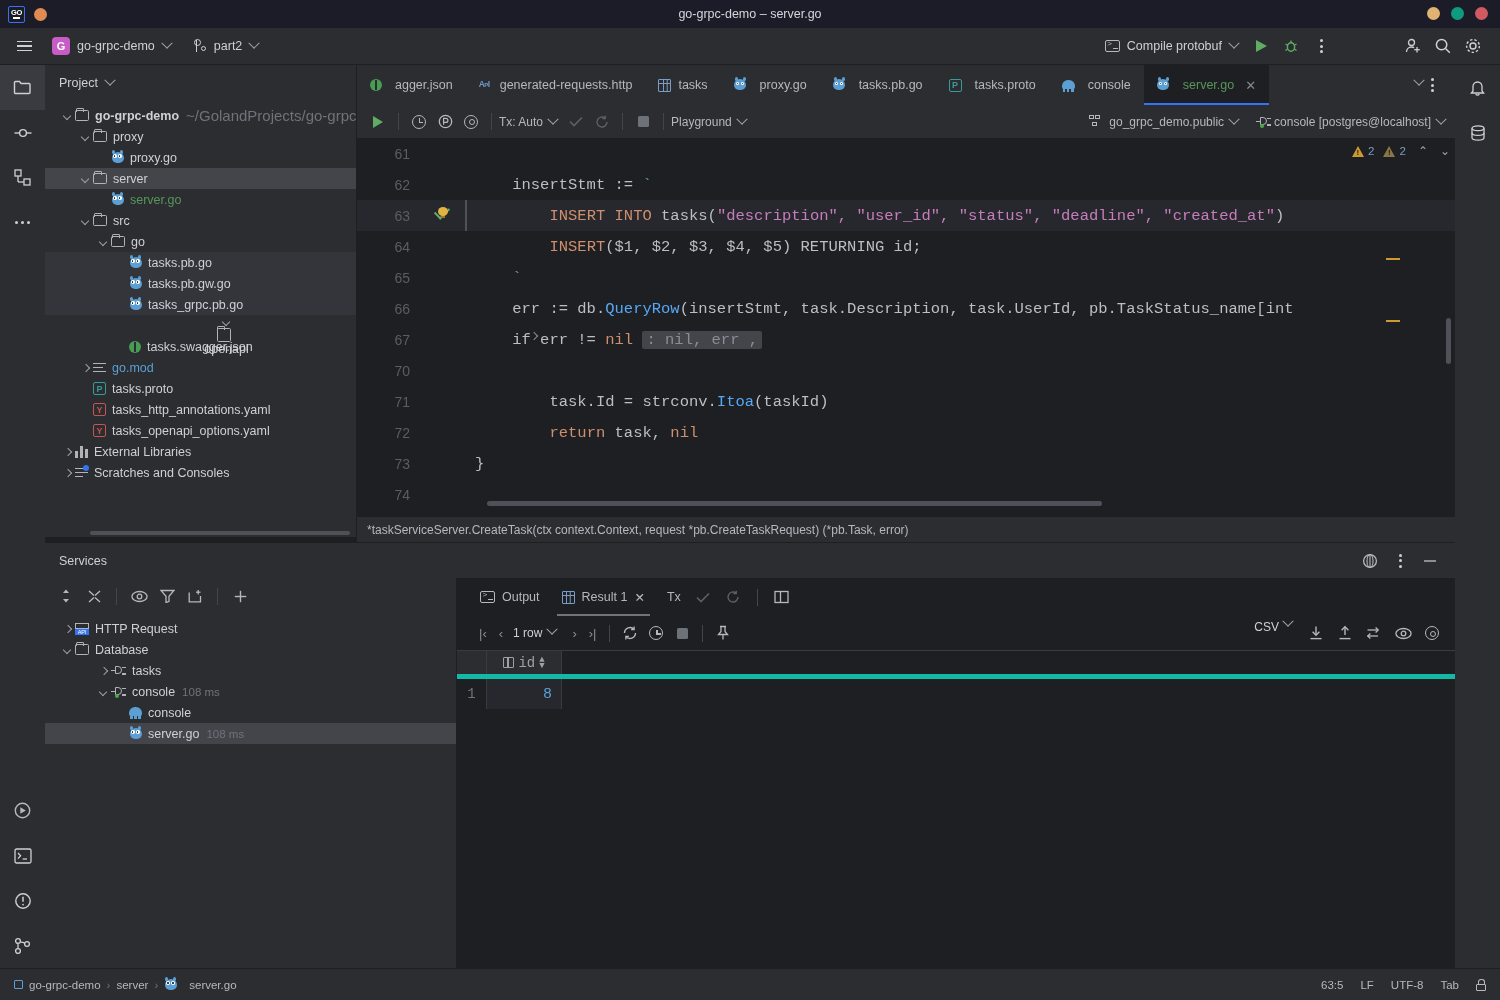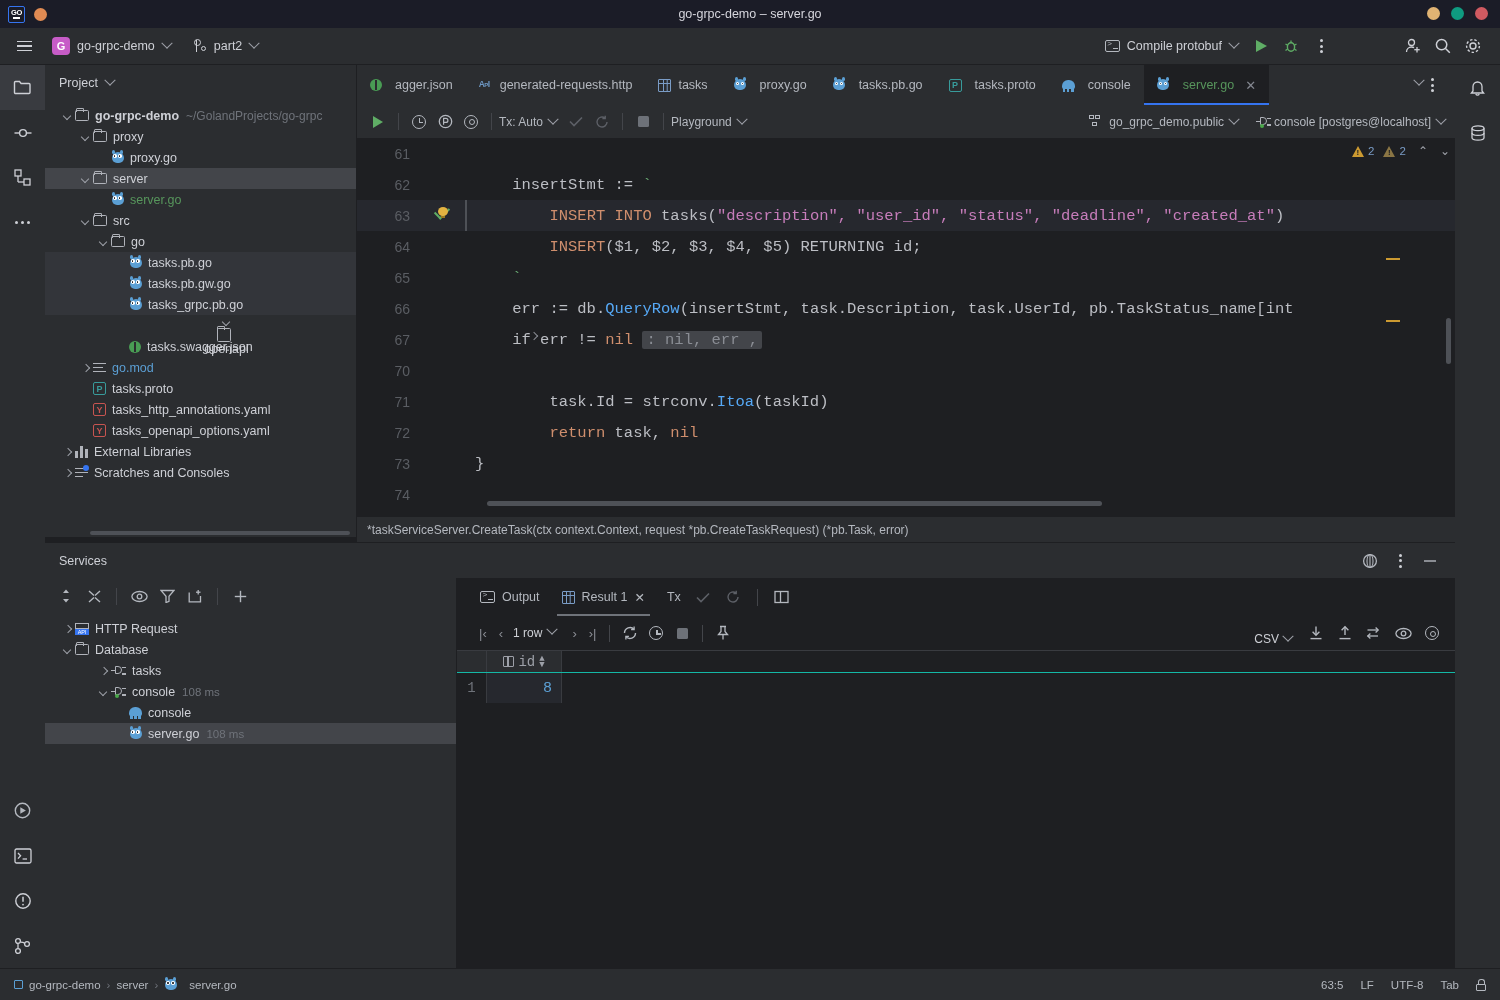--- a/index.html
+++ b/index.html
@@ -96,21 +96,21 @@
   .gopher { width:13px; height:14px; margin-right:6px; flex:0 0 13px; position:relative; }
   .gopher .head { position:absolute; left:0.5px; top:1px; width:12px; height:11px; background:#5b9fd4; border-radius:6px 6px 5px 5px;}
   .gopher .e1,.gopher .e2 { position:absolute; top:3.5px; width:3.5px; height:3.5px; background:#fff; border-radius:50%;}
   .gopher .e1{left:2px;} .gopher .e2{left:7px;}
   .gopher .p1,.gopher .p2 { position:absolute; top:4.7px; width:1.4px; height:1.4px; background:#1e1f22; border-radius:50%;}
   .gopher .p1{left:3px;} .gopher .p2{left:8px;}
   .gopher .ear1,.gopher .ear2{position:absolute; top:-1px; width:3px;height:4px;background:#5b9fd4;border-radius:2px;}
   .gopher .ear1{left:1px;} .gopher .ear2{left:9px;}
   .lbl-green { color:#57965c; }
   .lbl-blue { color:#5b9fd4; }
-  .lbl-path { color:#6f737a; font-size:12px; margin-left:7px;}
+  .lbl-path { color:#6f737a; font-size:15px; margin-left:7px;}
   .ico-json { width:12px;height:12px;border-radius:50%;background:#499c54; margin-right:6px; flex:0 0 12px; position:relative;}
   .ico-json::after{content:''; position:absolute; left:5px; top:1px; width:1.5px; height:10px; background:#2b2d30;}
   .ico-mod { width:13px;height:13px; margin-right:6px; flex:0 0 13px; position:relative;}
   .ico-mod i{position:absolute; left:0; height:1.4px;background:#b0b3ba; display:block;}
   .ico-p { width:13px;height:13px;border:1.2px solid #389b9b;border-radius:2px;color:#389b9b;font-size:9px;
       display:flex;align-items:center;justify-content:center;margin-right:6px;flex:0 0 13px; font-weight:bold;}
   .ico-y { width:13px;height:13px;border:1.2px solid #c75450;border-radius:2px;color:#c75450;font-size:9px;
       display:flex;align-items:center;justify-content:center;margin-right:6px;flex:0 0 13px; font-weight:bold;}
   .ico-lib { width:13px;height:12px; margin-right:6px; flex:0 0 13px; position:relative;}
   .ico-lib i{position:absolute;bottom:0;width:3px;background:#b0b3ba;display:block;}
@@ -208,23 +208,23 @@
   .ico-conn .dot{position:absolute;left:4px;bottom:-1px;width:4px;height:4px;border-radius:50%;background:#4aa84a;}
   .ms { color:#6f737a; margin-left:7px; font-size:11.5px;}
 
   
   .res { position:absolute; left:457px; top:578px; right:45px; bottom:32px; background:#1e1f22;}
   .res-tabs { height:38px; display:flex; align-items:center; padding-left:14px; gap:4px; background:#1e1f22;}
   .rtab { height:38px; display:flex; align-items:center; gap:7px; padding:0 9px; font-size:12.5px;
       color:#b4b8bf; cursor:pointer; position:relative;}
   .rtab.active::after{content:'';position:absolute;left:4px;right:4px;bottom:0;height:2px;background:#6f737a;}
   .res-tools { height:34px; display:flex; align-items:center; padding-left:16px; font-size:12px; color:#b4b8bf;}
-  .res-tools-right { margin-left:auto; display:flex; align-items:flex-end; gap:3px; padding-right:10px;}
+  .res-tools-right { margin-left:auto; display:flex; align-items:flex-start; gap:3px; padding-right:10px;}
   .nav-ico { color:#8a8d94; font-size:13px; padding:0 6px; cursor:pointer; font-family:"Liberation Sans",sans-serif;}
-  .grid-hdr { height:23px; display:flex; border-top:1px solid #393b40; border-bottom:1px solid #14b8a6;}
+  .grid-hdr { height:29px; display:flex; border-top:1px solid #393b40; border-bottom:5px solid #14b8a6;}
   .gh-rownum { width:30px; background:#2b2d30; border-right:1px solid #393b40;}
   .gh-cell { width:75px; background:#2b2d30; display:flex; align-items:center; justify-content:center; gap:4px;
      font-size:14px; color:#9da0a8; font-family:"Liberation Mono",monospace; border-right:1px solid #393b40;}
   .grid-row { height:30px; display:flex; }
   .gr-num { width:30px; background:#1e1f22; color:#6f737a; font-size:14px; display:flex; align-items:center;
      justify-content:center; border-right:1px solid #393b40; font-family:"Liberation Mono",monospace;}
   .gr-cell { width:75px; background:#26282e; color:#5b9fd4; font-size:15px; display:flex; align-items:center;
      justify-content:flex-end; padding-right:9px; border-right:1px solid #393b40; font-family:"Liberation Mono",monospace;}
   .col-ico{width:11px;height:11px;border:1.2px solid #9da0a8;border-radius:1px;position:relative;}
   .col-ico::after{content:'';position:absolute;left:3px;top:0;bottom:0;width:1.2px;background:#9da0a8;}

